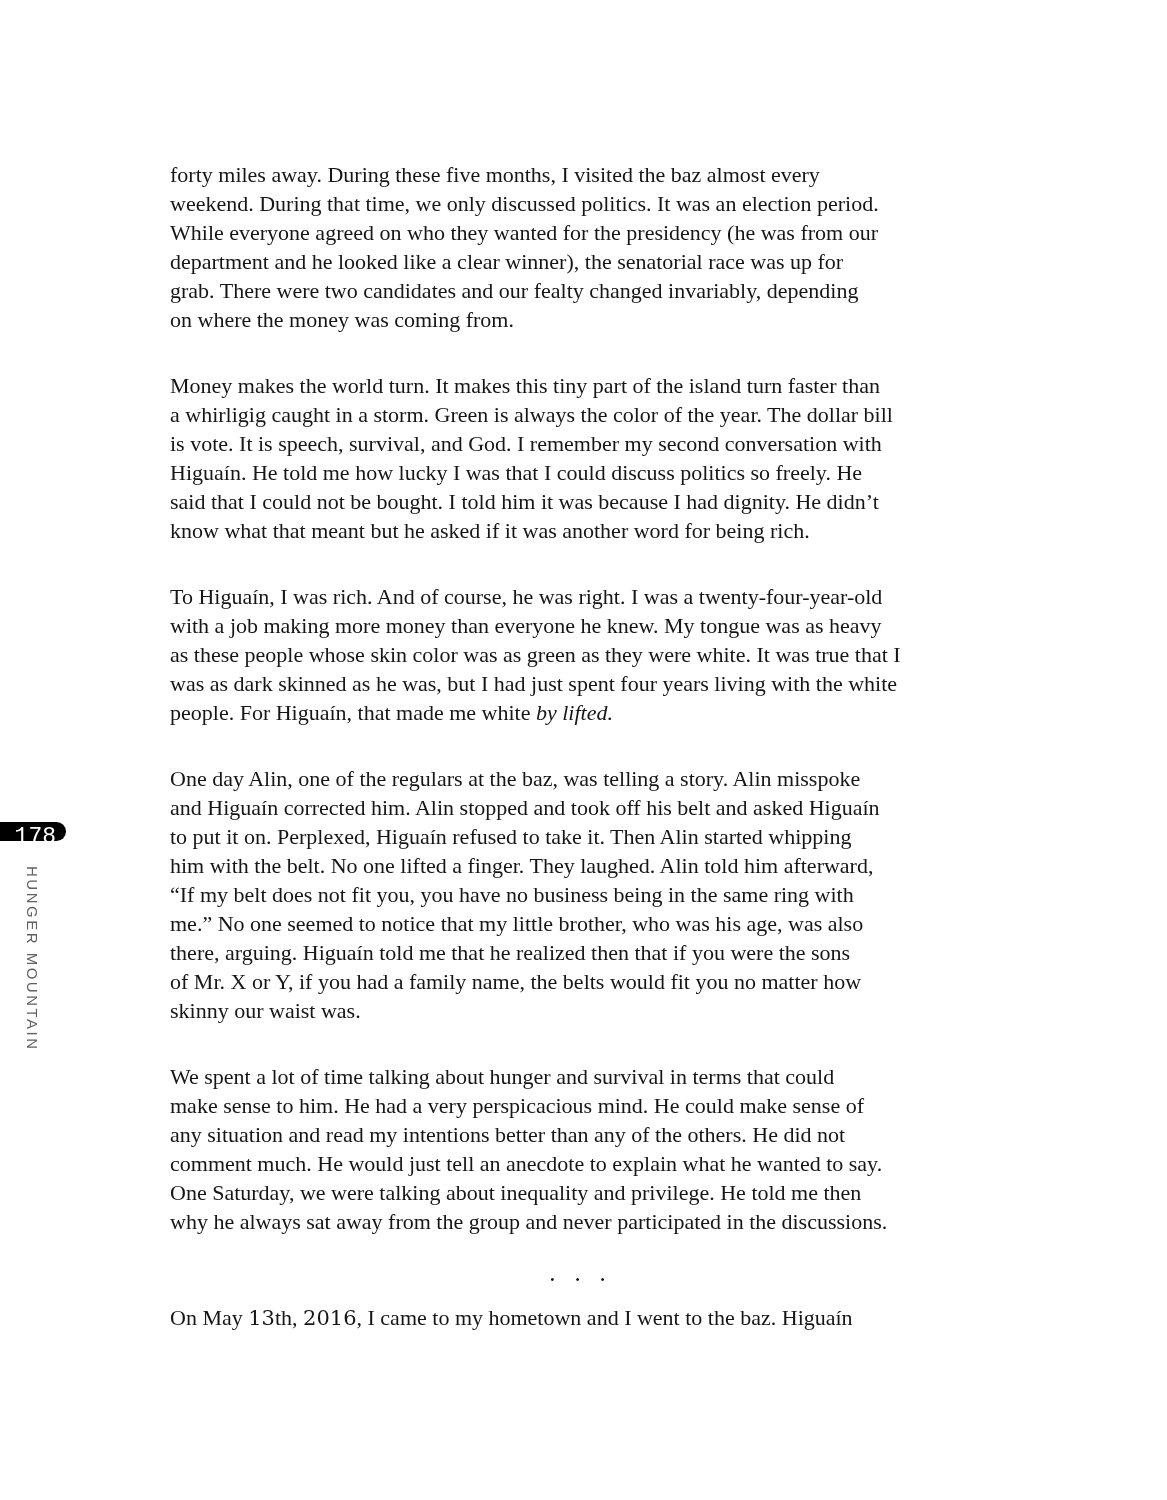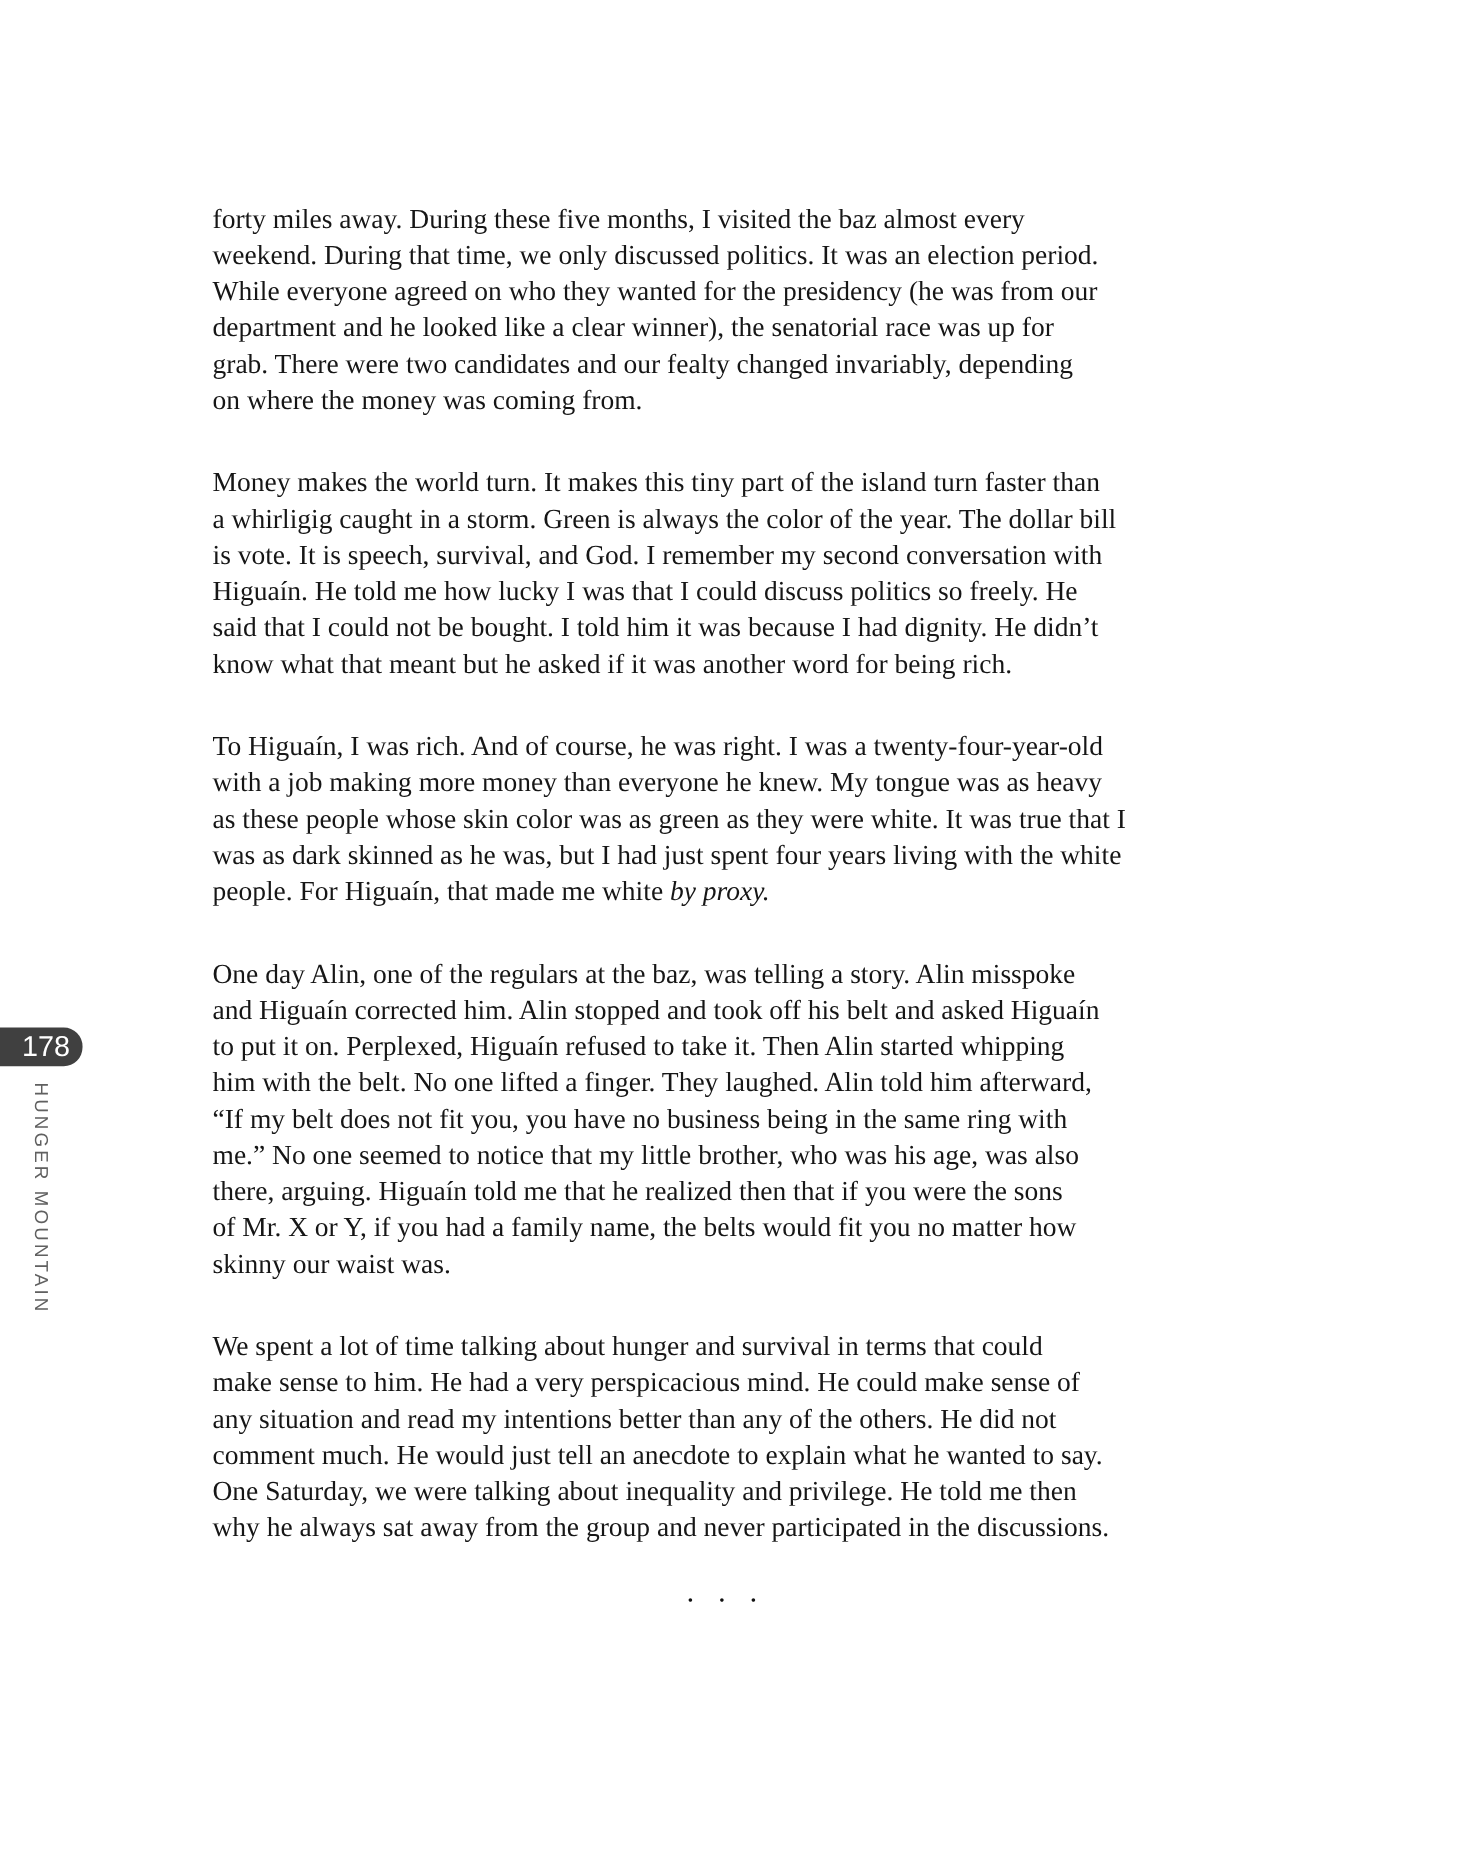--- a/index.html
+++ b/index.html
@@ -13,25 +13,25 @@
     height: 1500px;
     background: #ffffff;
     overflow: hidden;
   }
   
   .page-tab {
     position: absolute;
     left: 0;
     top: 822px;
     width: 66px;
-    height: 31px;
-    background: #404040;
+    height: 19px;
+    background: #000000;
     border-radius: 0 15px 15px 0;
     color: #ffffff;
-    font-family: Liberation Sans, sans-serif;
+    font-family: Liberation Mono, monospace;
     font-size: 23px;
     line-height: 30px;
     text-align: right;
     padding-right: 10px;
     box-sizing: border-box;
   }
   
   .journal-title {
     position: absolute;
     left: 24px;
@@ -103,37 +103,38 @@
 a whirligig caught in a storm. Green is always the color of the year. The dollar bill
 is vote. It is speech, survival, and God. I remember my second conversation with
 Higuaín. He told me how lucky I was that I could discuss politics so freely. He
 said that I could not be bought. I told him it was because I had dignity. He didn’t
 know what that meant but he asked if it was another word for being rich.</span></p>
 
     <p class="para"><span>To Higuaín, I was rich. And of course, he was right. I was a twenty-four-year-old
 with a job making more money than everyone he knew. My tongue was as heavy
 as these people whose skin color was as green as they were white. It was true that I
 was as dark skinned as he was, but I had just spent four years living with the white
-people. For Higuaín, that made me white </span><em>by proxy.</em></p>
+people. For Higuaín, that made me white </span><em>by lifted.</em></p>
 
     <p class="para"><span>One day Alin, one of the regulars at the baz, was telling a story. Alin misspoke
 and Higuaín corrected him. Alin stopped and took off his belt and asked Higuaín
 to put it on. Perplexed, Higuaín refused to take it. Then Alin started whipping
 him with the belt. No one lifted a finger. They laughed. Alin told him afterward,
 “If my belt does not fit you, you have no business being in the same ring with
 me.” No one seemed to notice that my little brother, who was his age, was also
 there, arguing. Higuaín told me that he realized then that if you were the sons
 of Mr. X or Y, if you had a family name, the belts would fit you no matter how
 skinny our waist was.</span></p>
 
     <p class="para"><span>We spent a lot of time talking about hunger and survival in terms that could
 make sense to him. He had a very perspicacious mind. He could make sense of
 any situation and read my intentions better than any of the others. He did not
 comment much. He would just tell an anecdote to explain what he wanted to say.
 One Saturday, we were talking about inequality and privilege. He told me then
 why he always sat away from the group and never participated in the discussions.</span></p>
 
     <div class="separator">• • •</div>
 
+    <p class="final-para"><span>On May </span><span class="figure">13</span><span>th, </span><span class="figure">2016</span><span>, I came to my hometown and I went to the baz. Higuaín</span></p>
 
   </main>
 
 </div>
 
 </body></html>

